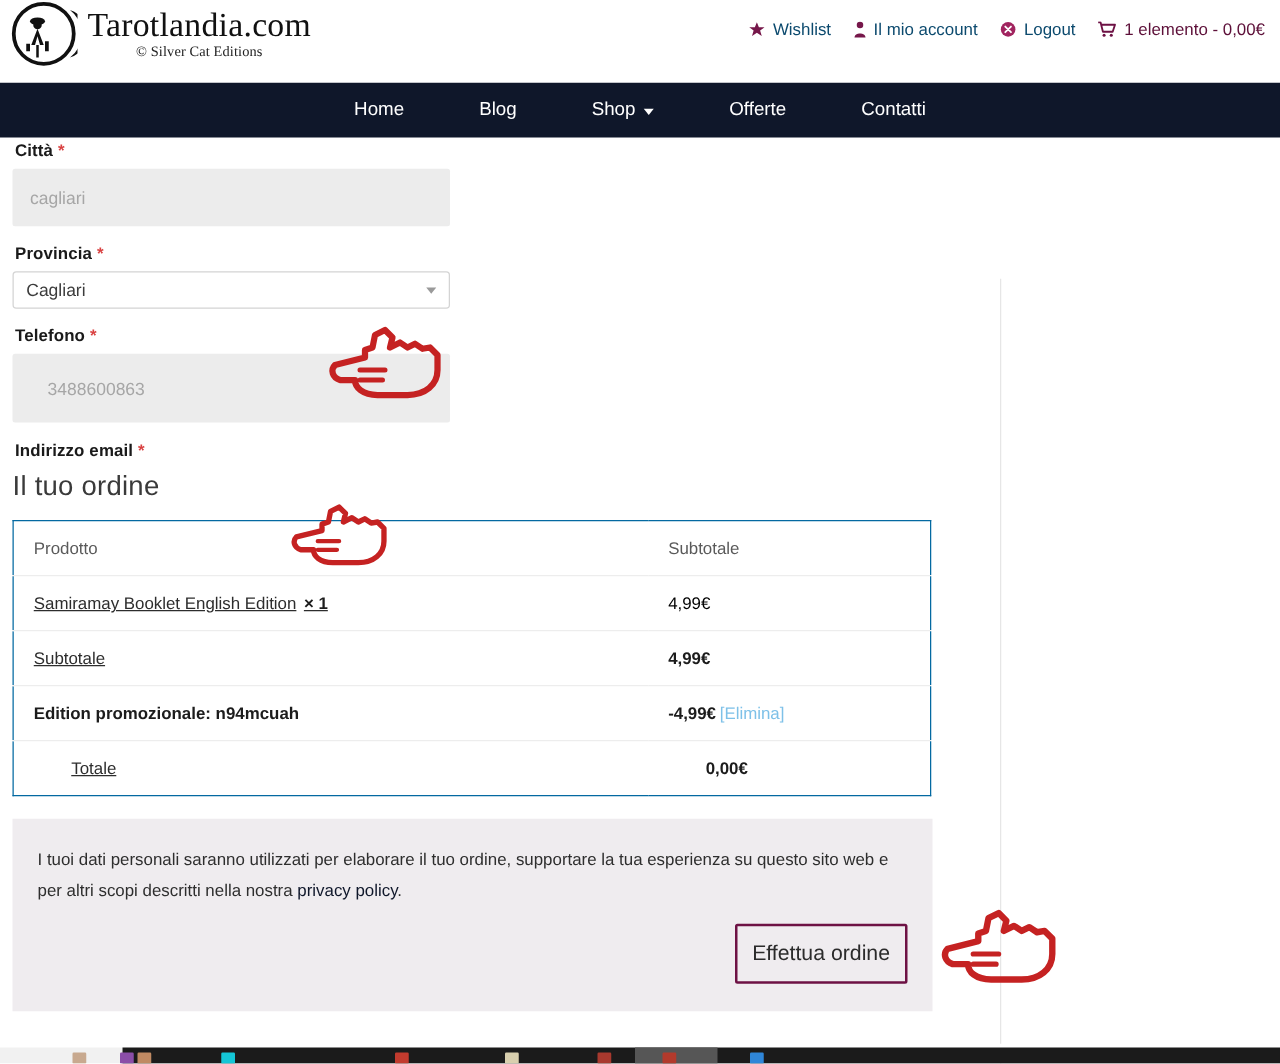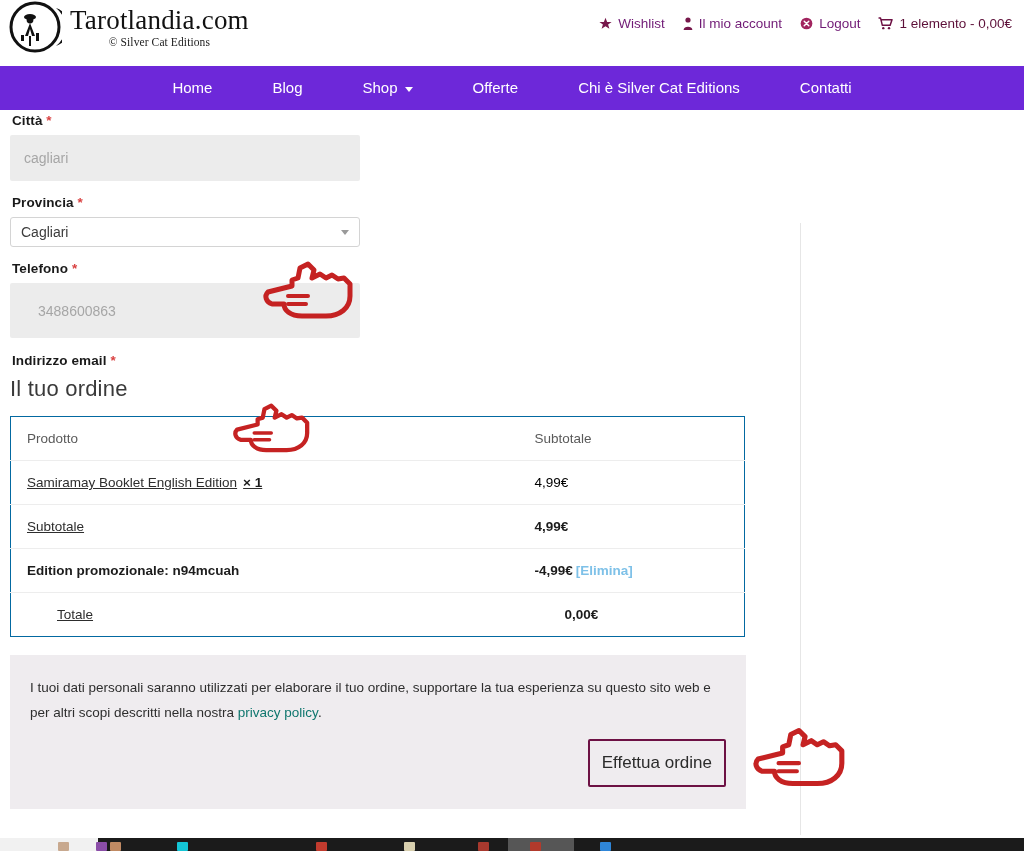--- a/index.html
+++ b/index.html
@@ -65,28 +65,28 @@
   .util {
     display: flex; align-items: center; gap: 6px;
     white-space: nowrap;
     cursor: pointer;
   }
   .util .ic {
     display: inline-flex;
     align-items: center; justify-content: center;
     color: #76174a;
   }
-  .util-label { color: #701a75; }
+  .util-label { color: #0c4a6e; }
   .cart-util { color: #6d1144; font-weight: 400; }
   .cart-util .util-label { color: #5d1039; }
 
   
   .main-nav {
     height: 44px;
-    background: #6d28d9;
+    background: #0f172a;
     display: flex;
     align-items: center;
     justify-content: center;
     gap: 0;
   }
   .nav-item {
     color: #ffffff;
     font-size: 15px;
     padding: 0 30px;
     line-height: 44px;
@@ -184,36 +184,36 @@
     color: #5a5a5a;
     font-weight: 400;
   }
   .order-table tr:last-child td { border-bottom: none; padding-left: 46px; }
   .col-product { width: 508px; }
   .col-subtotal { width: 226px; }
   .cell-name { color: #2d2d2d; text-decoration: underline; }
   .qty { font-weight: 700; color: #1c1c1c; margin-left: 6px; }
   .cell-strong { font-weight: 700; color: #1c1c1c; }
   .cell-label-strong { font-weight: 700; color: #1c1c1c; }
-  .remove-link { color: #7ec1e8; font-weight: 700; margin-left: 3px; cursor: pointer; }
+  .remove-link { color: #7ec1e8; font-weight: 400; margin-left: 3px; cursor: pointer; }
 
   
   .privacy-box {
     width: 736px;
     background: #efecef;
     margin-top: 18px;
     padding: 20px 20px 22px 20px;
   }
   .privacy-text {
     font-size: 13.5px;
     color: #2e2e2e;
     line-height: 25px;
     max-width: 700px;
   }
-  .privacy-link { color: #0f766e; cursor: pointer; }
+  .privacy-link { color: #0f172a; cursor: pointer; }
   .btn-row { display: flex; justify-content: flex-end; margin-top: 14px; }
   .place-order-btn {
     border: 2px solid #6d1144;
     background: #efecef;
     color: #2b2b2b;
     font-size: 17px;
     padding: 12px 12px;
     border-radius: 2px;
     cursor: pointer;
     font-family: "Liberation Sans", sans-serif;
@@ -329,23 +329,20 @@
     </div>
     <div class="nav-item">
       <span>Blog</span>
     </div>
     <div class="nav-item">
       <span>Shop</span>
       <span class="caret"></span>
     </div>
     <div class="nav-item">
       <span>Offerte</span>
-    </div>
-    <div class="nav-item">
-      <span>Chi è Silver Cat Editions</span>
     </div>
     <div class="nav-item">
       <span>Contatti</span>
     </div>
   </div>
 
   <div class="content">
     <div class="col-divider"></div>
 
     <div class="field-block" style="margin-top:3px;">

